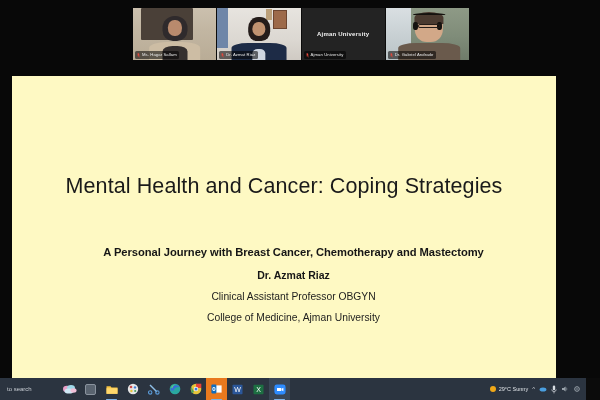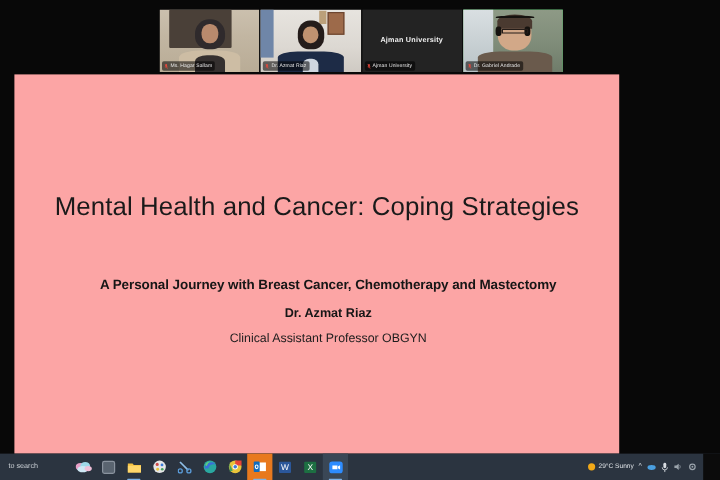--- a/index.html
+++ b/index.html
@@ -99,23 +99,23 @@
   .t4-band { position:absolute; left:52%; top:9%; width:38%; height:5%;
     transform:translateX(-50%); background:#15120f; border-radius:50% 50% 0 0; }
   .t4-cup { position:absolute; top:26%; width:6%; height:16%;
     background:#15120f; border-radius:40%; }
   .t4-cup.l { left:33%; } .t4-cup.r { right:33%; }
   .t4-body { position:absolute; left:52%; bottom:0; width:74%; height:32%;
     transform:translateX(-50%); background:#6a5a4c; border-radius:30% 30% 0 0; }
 
   
   #slide {
-    position:absolute; left:12px; top:62px;
-    width:504px; height:316px;
-    background:#fca5a5;
+    position:absolute; left:12px; top:76px;
+    width:544px; height:316px;
+    background:#fef9c3;
     overflow:hidden;
   }
   #slide-title {
     position:absolute; left:0; right:0; top:98px;
     text-align:center;
     font-size:21.5px; font-weight:400; color:#1a1a1a;
     letter-spacing:0.1px;
   }
   #slide-sub { position:absolute; left:0; right:0; top:170px; text-align:center;margin-left:19px; }
   .sub-1 { font-size:11.2px; font-weight:bold; color:#161616; letter-spacing:-0.05px; }
@@ -237,20 +237,21 @@
     </div>
 
   </div>
 
   <div id="slide">
     <div id="slide-title">Mental Health and Cancer: Coping Strategies</div>
     <div id="slide-sub">
       <div class="sub-1">A Personal Journey with Breast Cancer, Chemotherapy and Mastectomy</div>
       <div class="sub-2">Dr. Azmat Riaz</div>
       <div class="sub-3">Clinical Assistant Professor OBGYN</div>
+      <div class="sub-4">College of Medicine, Ajman University</div>
     </div>
   </div>
 
   <div id="taskbar">
 
     <div id="search-text">to search</div>
 
     <div id="tb-left">
 
       <div class="tb-ico">

